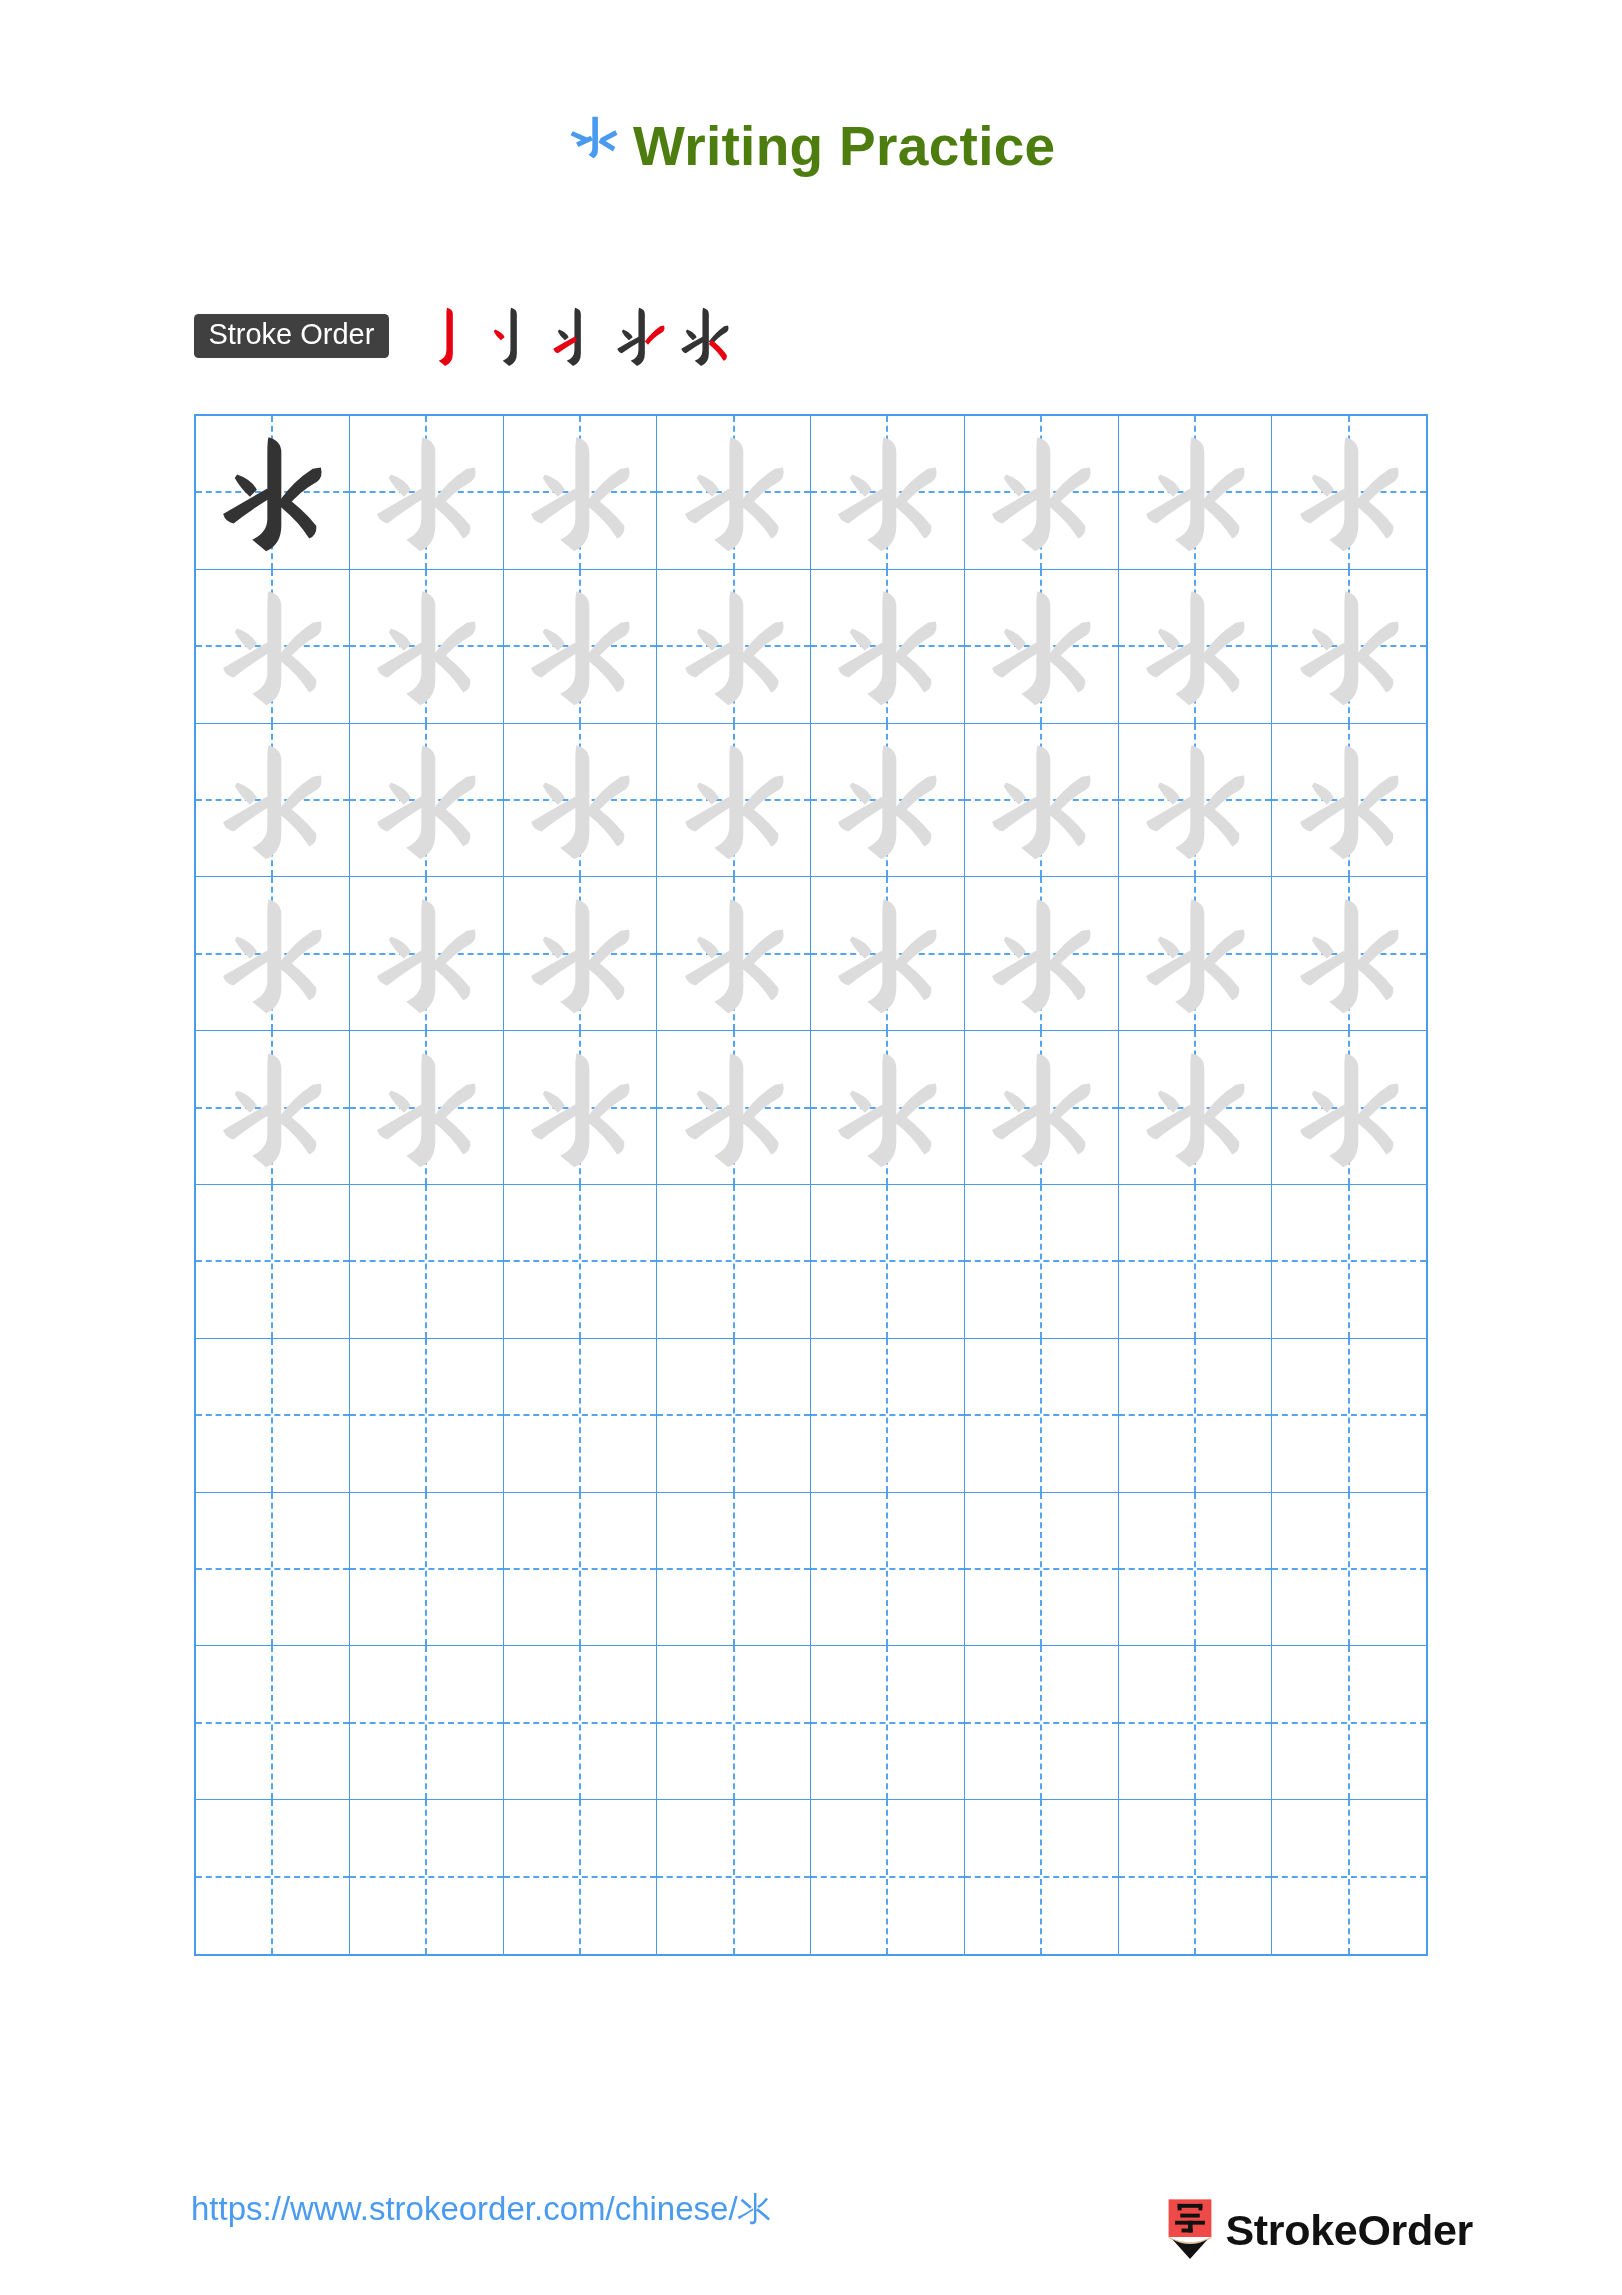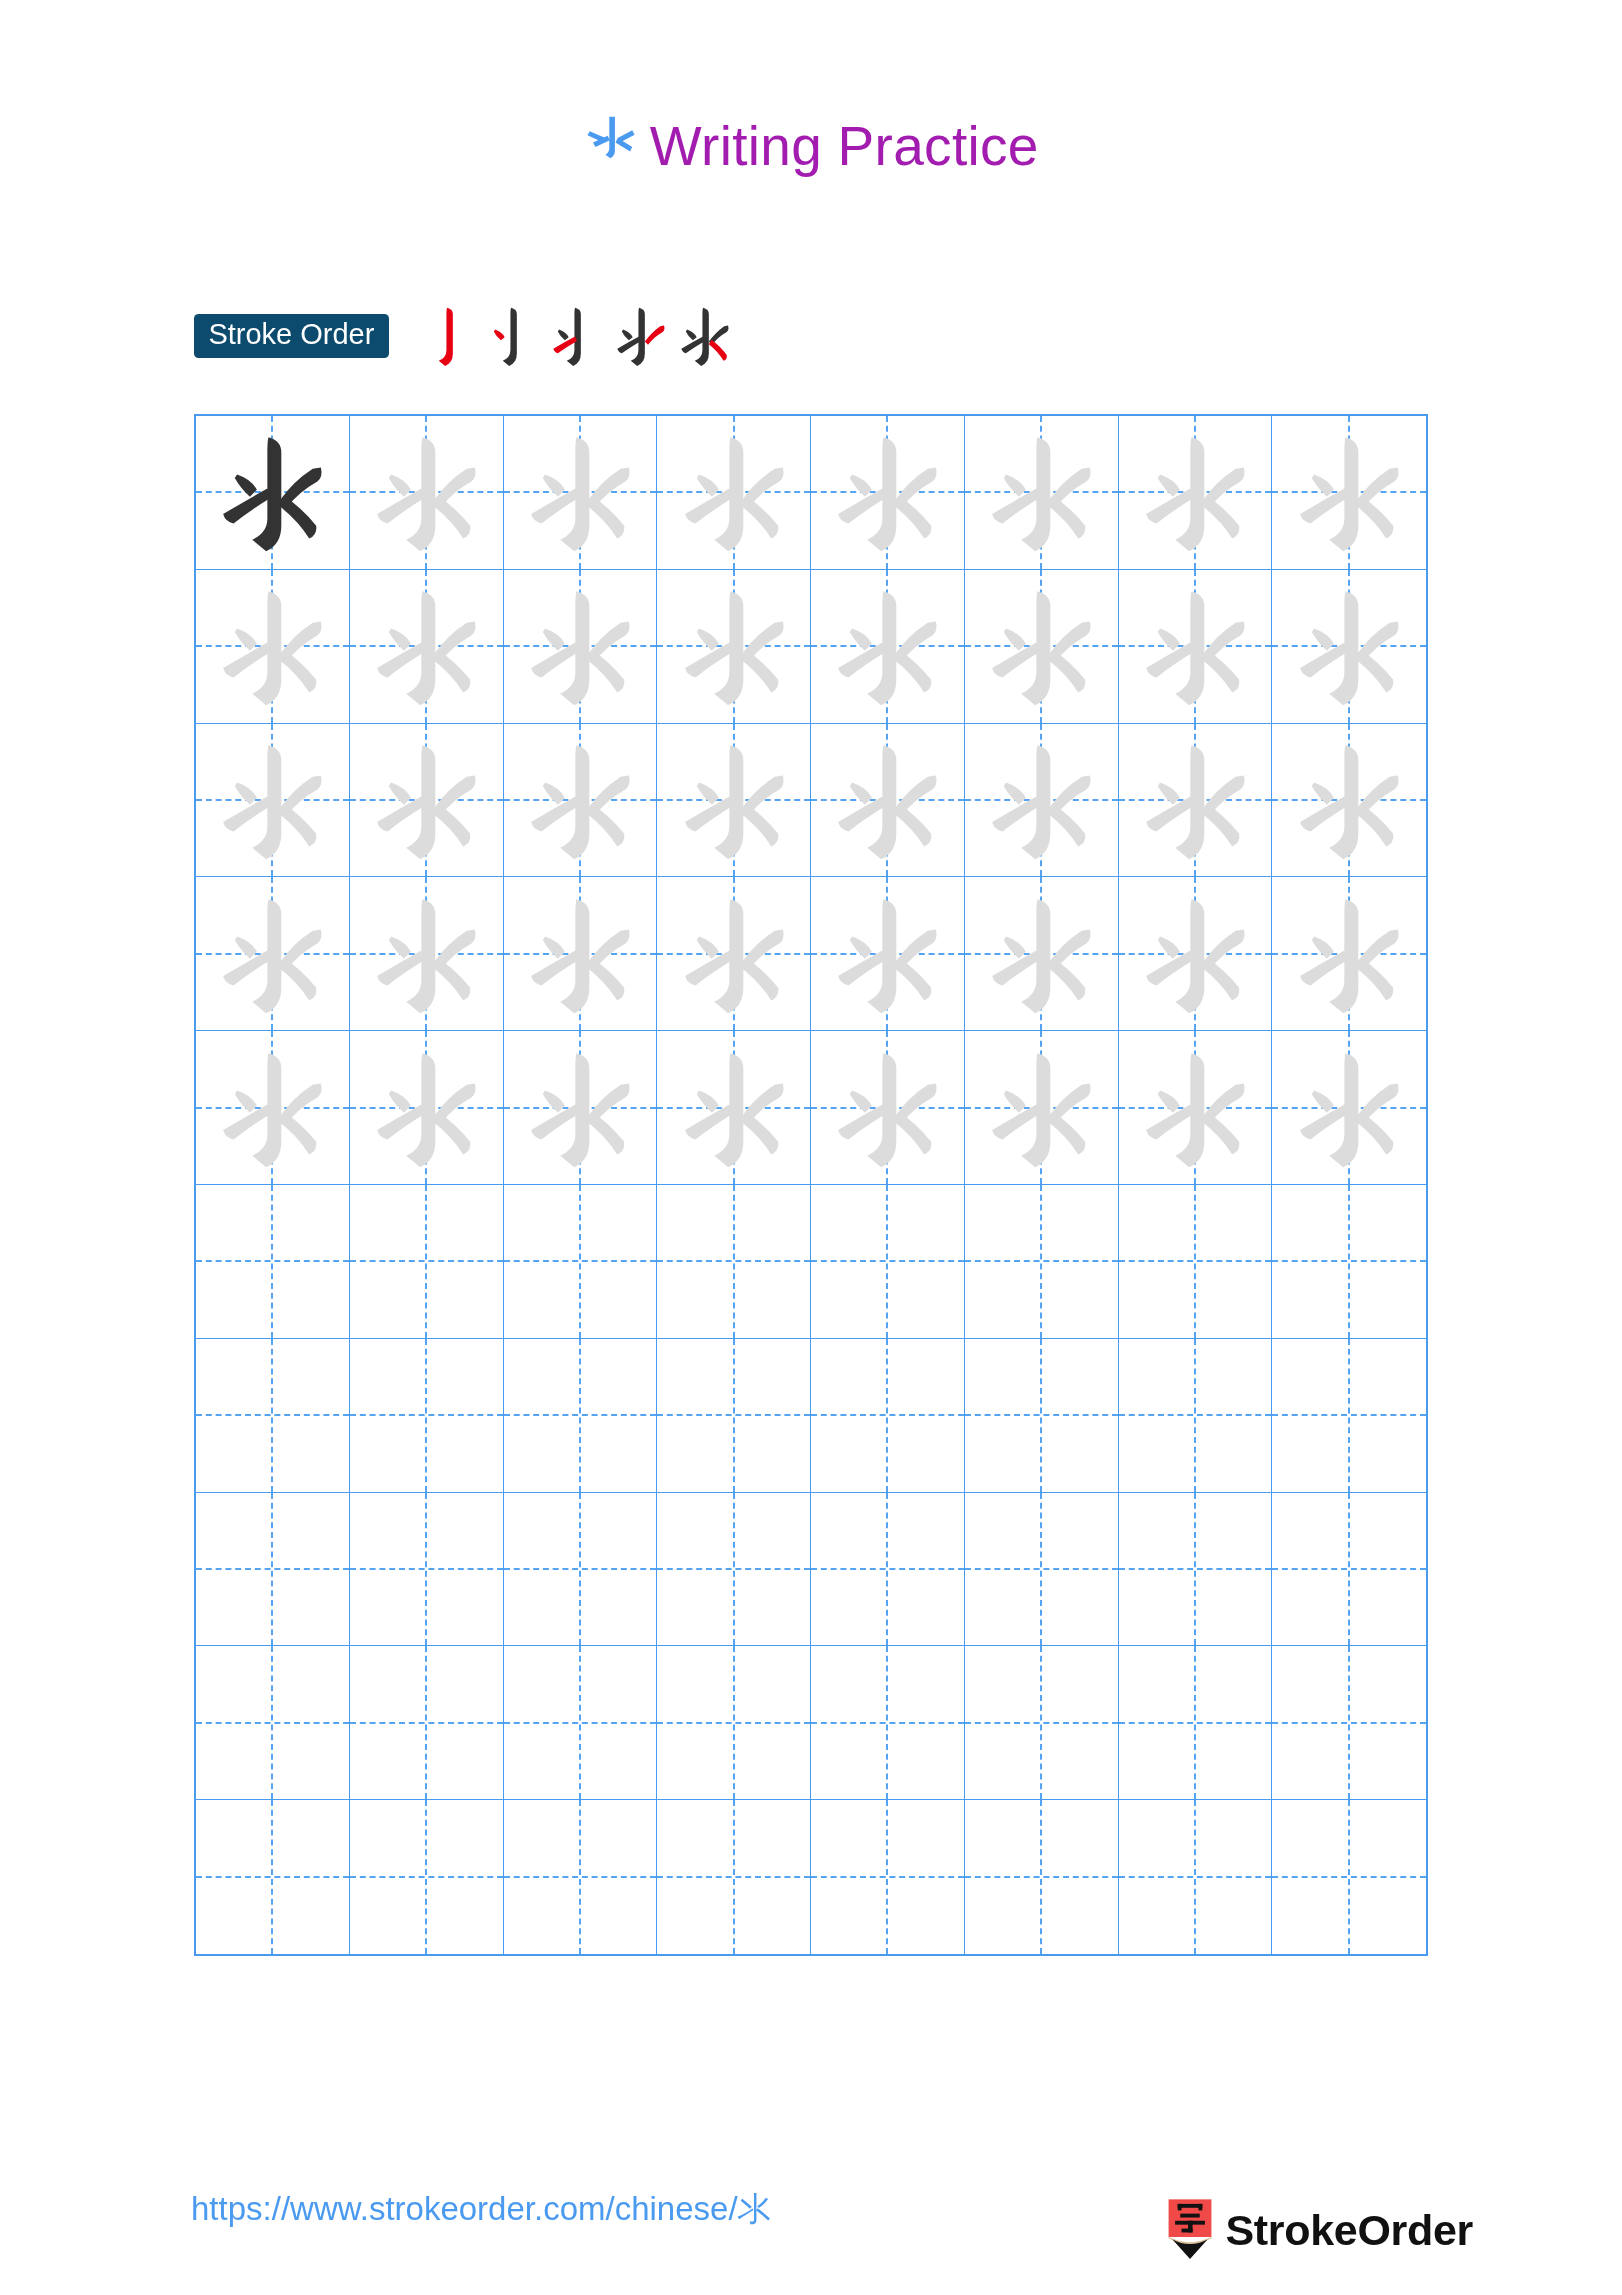--- a/index.html
+++ b/index.html
@@ -16,43 +16,43 @@
   }
 
   
   #page-title {
     position: absolute;
     top: 110px;
     left: 0;
     width: 1622px;
     text-align: center;
     font-size: 55px;
-    color: #a21caf;
-    font-weight: 400;
+    color: #4d7c0f;
+    font-weight: 700;
     letter-spacing: 0.3px;
     white-space: nowrap;
   }
   #page-title .title-char {
     display: inline-block;
     vertical-align: -1.3px;
     margin-right: 10.5px;
   }
   #page-title .title-char svg { display: block; }
 
   
   #stroke-order-row {
     position: absolute;
     top: 306px;
     left: 194px;
     display: flex;
     align-items: center;
     height: 60px;
   }
   #stroke-order-badge {
-    background: #0c4a6e;
+    background: #404040;
     color: #ffffff;
     font-size: 29px;
     padding: 5.9px 14.4px 8.5px 14.4px;
     border-radius: 4.6px;
     line-height: 1;
     white-space: nowrap;
   }
   #stroke-order-steps {
     display: flex;
     align-items: center;

